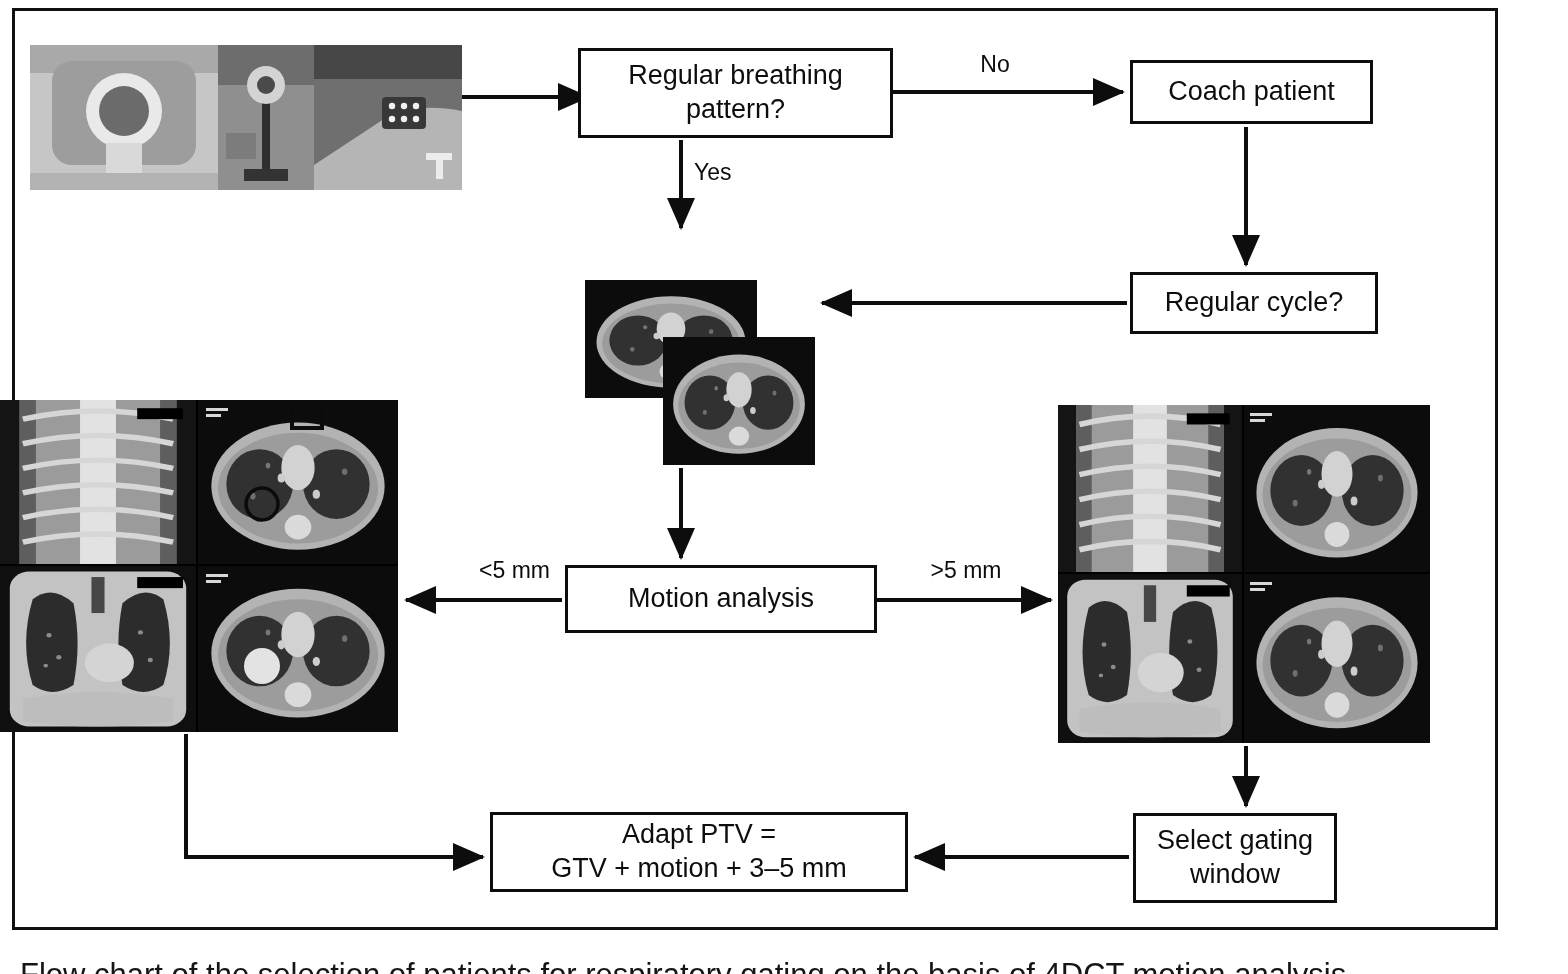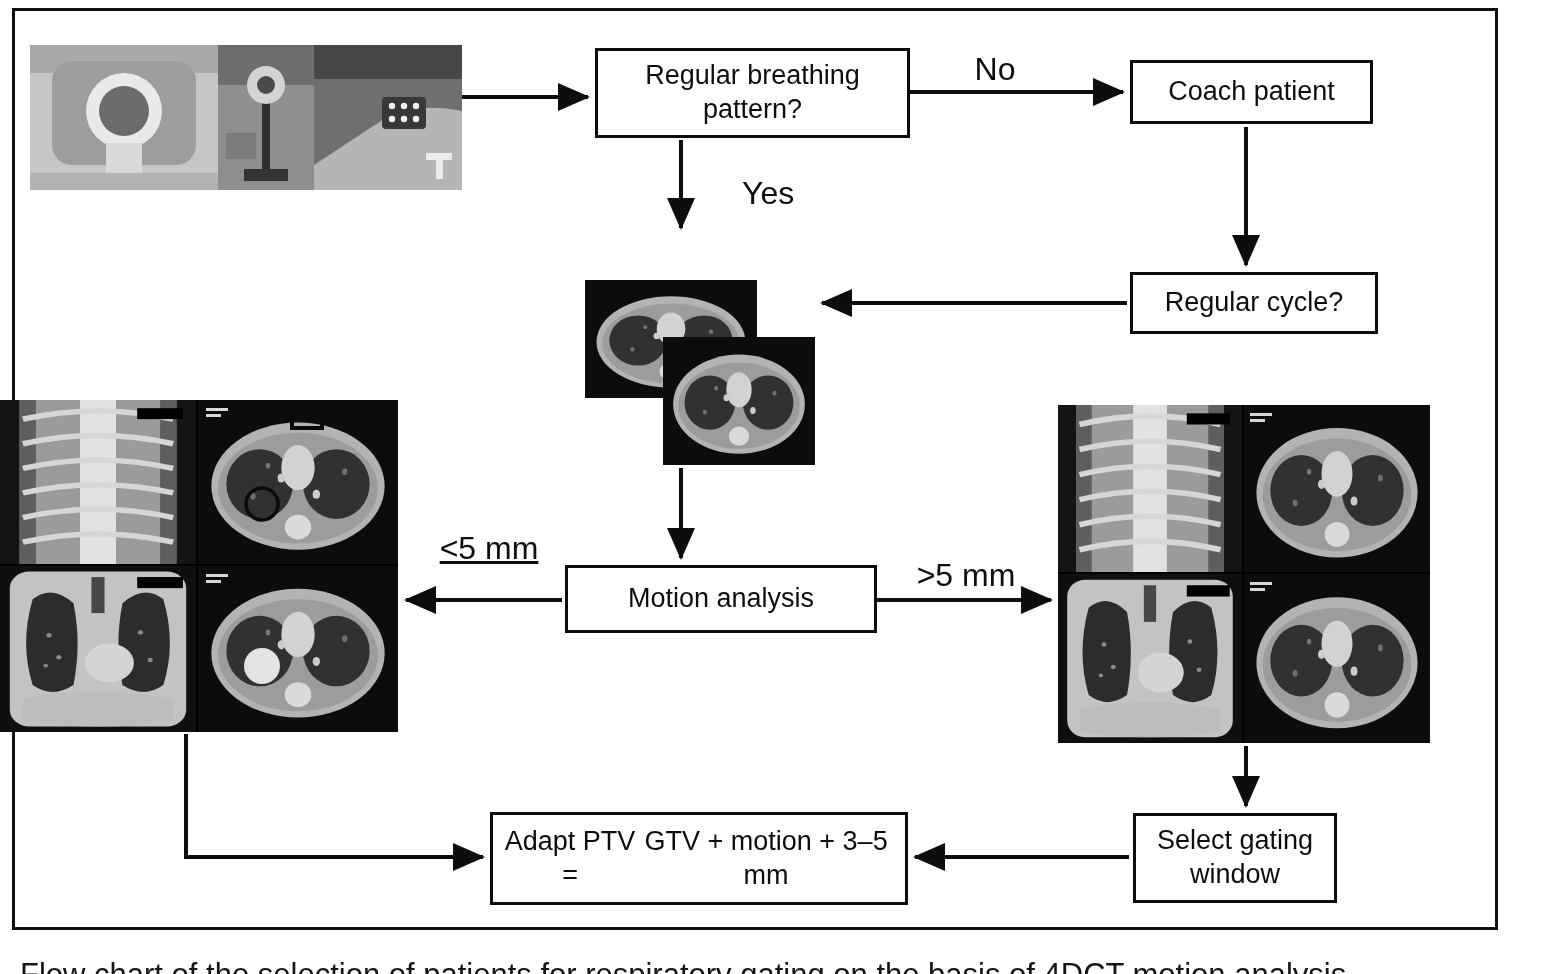--- a/index.html
+++ b/index.html
@@ -5,40 +5,40 @@
   * { box-sizing: border-box; }
   html, body { margin: 0; padding: 0; background: #ffffff; }
   body { font-family: "Liberation Sans", sans-serif; color: #0d0d0d; }
   .canvas { position: relative; width: 1568px; height: 974px; background: #fff; overflow: hidden; }
   .frame { position: absolute; left: 12px; top: 8px; width: 1486px; height: 922px; border: 3px solid #101010; }
   .box {
     position: absolute; background: #fff; border: 3px solid #0d0d0d;
     display: flex; align-items: center; justify-content: center;
     text-align: center; font-size: 27px; line-height: 1.25; padding: 4px 10px; z-index: 6;
   }
-  .lbl { position: absolute; font-size: 32px; line-height: 1.1; z-index: 6; }
+  .lbl { position: absolute; font-size: 23px; line-height: 1.1; z-index: 6; }
   .img { position: absolute; z-index: 3; }
   .img svg { display: block; width: 100%; height: 100%; }
   .arrows { position: absolute; left: 0; top: 0; z-index: 5; pointer-events: none; }
 
   
-  .box-breathing { left: 595px; top: 48px;  width: 315px; height: 90px; }
+  .box-breathing { left: 578px; top: 48px;  width: 315px; height: 90px; }
   .box-coach     { left: 1130px; top: 60px; width: 243px; height: 64px; }
   .box-cycle     { left: 1130px; top: 272px; width: 248px; height: 62px; }
   .box-motion    { left: 565px; top: 565px; width: 312px; height: 68px; text-align: right; }
   .box-gating    { left: 1133px; top: 813px; width: 204px; height: 90px; }
-  .box-adapt     { left: 490px; top: 812px; width: 418px; height: 93px; flex-direction: row; }
+  .box-adapt     { left: 490px; top: 812px; width: 418px; height: 80px; flex-direction: column; }
   .box-adapt span { display: block; }
 
   
   .lbl-monitoring  { left: 30px;  top: 200px; width: 432px; text-align: center; }
   .lbl-no          { left: 955px; top: 52px;  width: 80px;  text-align: center; }
-  .lbl-yes         { left: 694px; top: 176px; width: 90px; margin-left: 48px; }
+  .lbl-yes         { left: 694px; top: 160px; width: 90px; }
   .lbl-acquisition { left: 540px; top: 237px; width: 305px; text-align: center; }
-  .lbl-lt5         { left: 428px; top: 531px; width: 122px; text-align: center; text-decoration: underline; }
+  .lbl-lt5         { left: 428px; top: 558px; width: 122px; text-align: right; }
   .lbl-gt5         { left: 902px; top: 558px; width: 128px; text-align: center; }
 
   
   .setup-montage   { left: 30px;   top: 45px;  width: 432px; height: 145px; }
   .slice-1         { left: 585px;  top: 280px; width: 172px; height: 118px; z-index: 3; }
   .slice-2         { left: 663px;  top: 337px; width: 152px; height: 128px; z-index: 4; }
   .montage-left    { left: 0px;    top: 400px; width: 398px; height: 332px; }
   .montage-right   { left: 1058px; top: 405px; width: 372px; height: 338px; }
 
   .caption {

